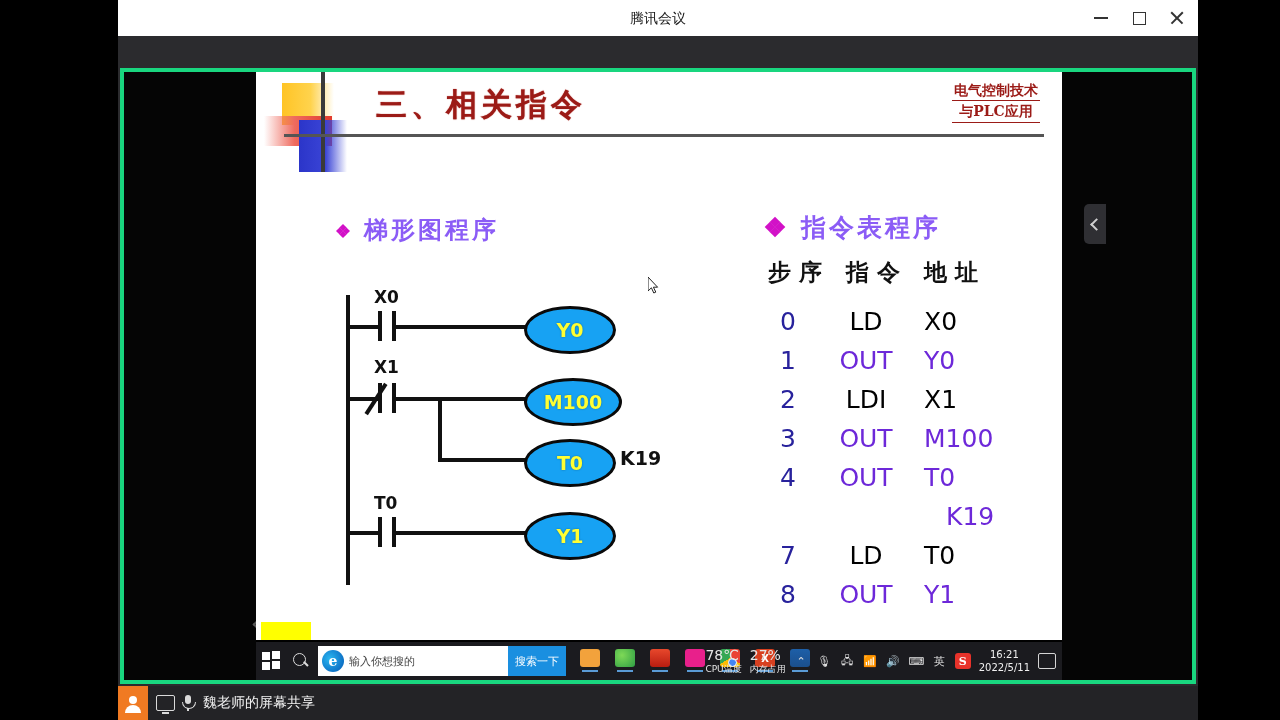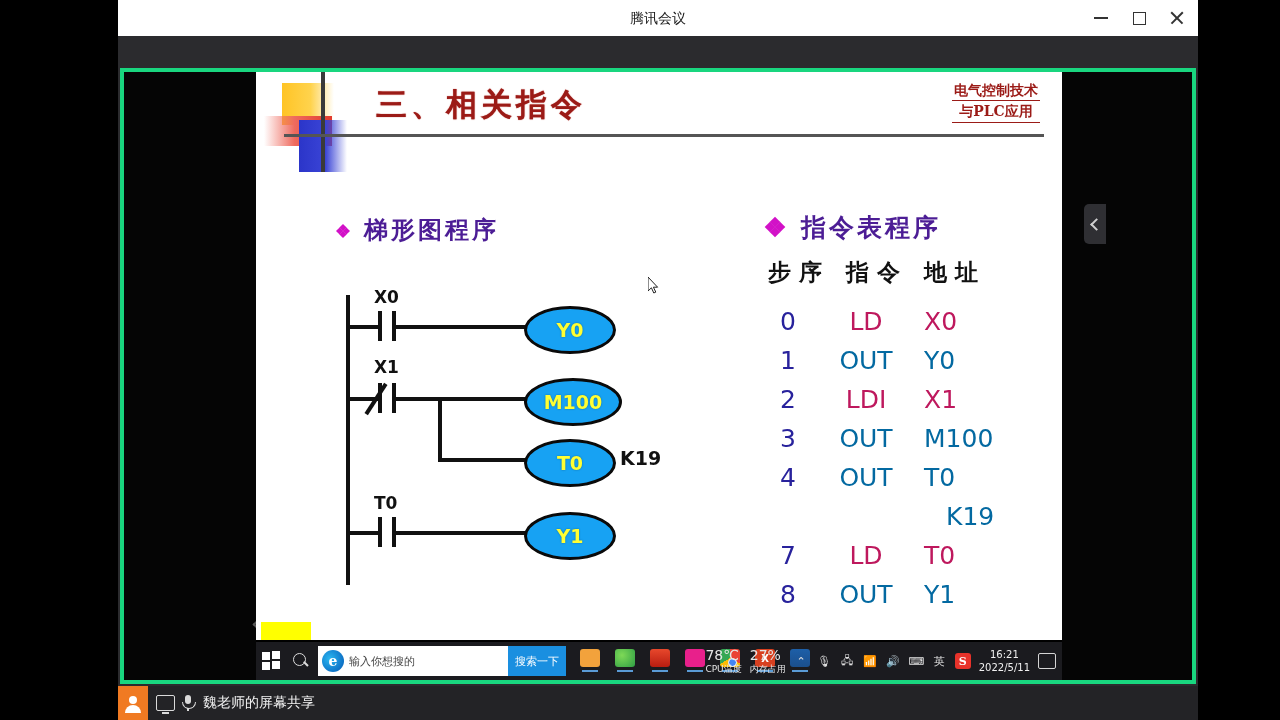--- a/index.html
+++ b/index.html
@@ -83,21 +83,21 @@
   
   .bullet{position:absolute;width:14px;height:14px;}
   .bullet span{position:absolute;width:6px;height:6px;background:#d211c7;transform:rotate(45deg);}
   .bullet span.t{left:4px;top:0px;}
   .bullet span.l{left:0px;top:4px;}
   .bullet span.r{left:8px;top:4px;}
   .bullet span.b{left:4px;top:8px;}
 
   .sub-head{
     position:absolute;font-family:"DejaVu Serif","Liberation Serif",serif;
-    font-weight:bold;color:#4c1d95;
+    font-weight:bold;color:#8b5cf6;
   }
   .sub-head.left{left:108px;top:142px;font-size:24px;letter-spacing:3px;}
   .sub-head.right{left:545px;top:139px;font-size:25px;letter-spacing:3px;}
   .bullet.left{left:80px;top:152px;transform:scale(0.85);}
   .bullet.right{left:512px;top:148px;transform:scale(1.25);}
 
   
   .ladder{position:absolute;left:80px;top:215px;width:360px;height:310px;}
   .rail{position:absolute;left:10px;top:8px;width:4px;height:290px;background:#111;}
   .wire{position:absolute;background:#111;}
@@ -126,22 +126,22 @@
   
   .itable{position:absolute;left:500px;top:185px;width:300px;}
   .ihead{position:absolute;left:12px;top:0;font-family:"DejaVu Serif","Liberation Serif",serif;
     font-size:23px;font-weight:bold;color:#111;letter-spacing:8px;}
   .irow{position:absolute;left:0;width:300px;height:39px;
     font-family:"DejaVu Sans","Liberation Sans",sans-serif;font-size:25px;}
   .c-step{position:absolute;left:12px;width:40px;text-align:center;}
   .c-ins{position:absolute;left:62px;width:96px;text-align:center;}
   .c-addr{position:absolute;left:168px;width:110px;text-align:left;}
   .step{color:#28229c;}
-  .red{color:#be185d;font-weight:500;}
-  .grn{color:#0369a1;font-weight:500;}
+  .red{color:#000000;font-weight:500;}
+  .grn{color:#6d28d9;font-weight:500;}
 
   
   .mini-badge{position:absolute;left:625px;top:72px;height:17px;padding:0 6px;border-radius:3px;
     background:#5a5a5e;display:flex;align-items:center;gap:4px;}
   .mini-badge .dot{width:7px;height:5px;background:#2ecb6e;border-radius:1px;}
   .mini-badge .txt{font-size:9px;color:#dcdcdc;font-family:"DejaVu Sans",sans-serif;}
 
   
   .collapse{position:absolute;right:4px;top:168px;width:22px;height:40px;
     background:#2f2f33;border-radius:5px 0 0 5px;display:flex;align-items:center;justify-content:center;}

